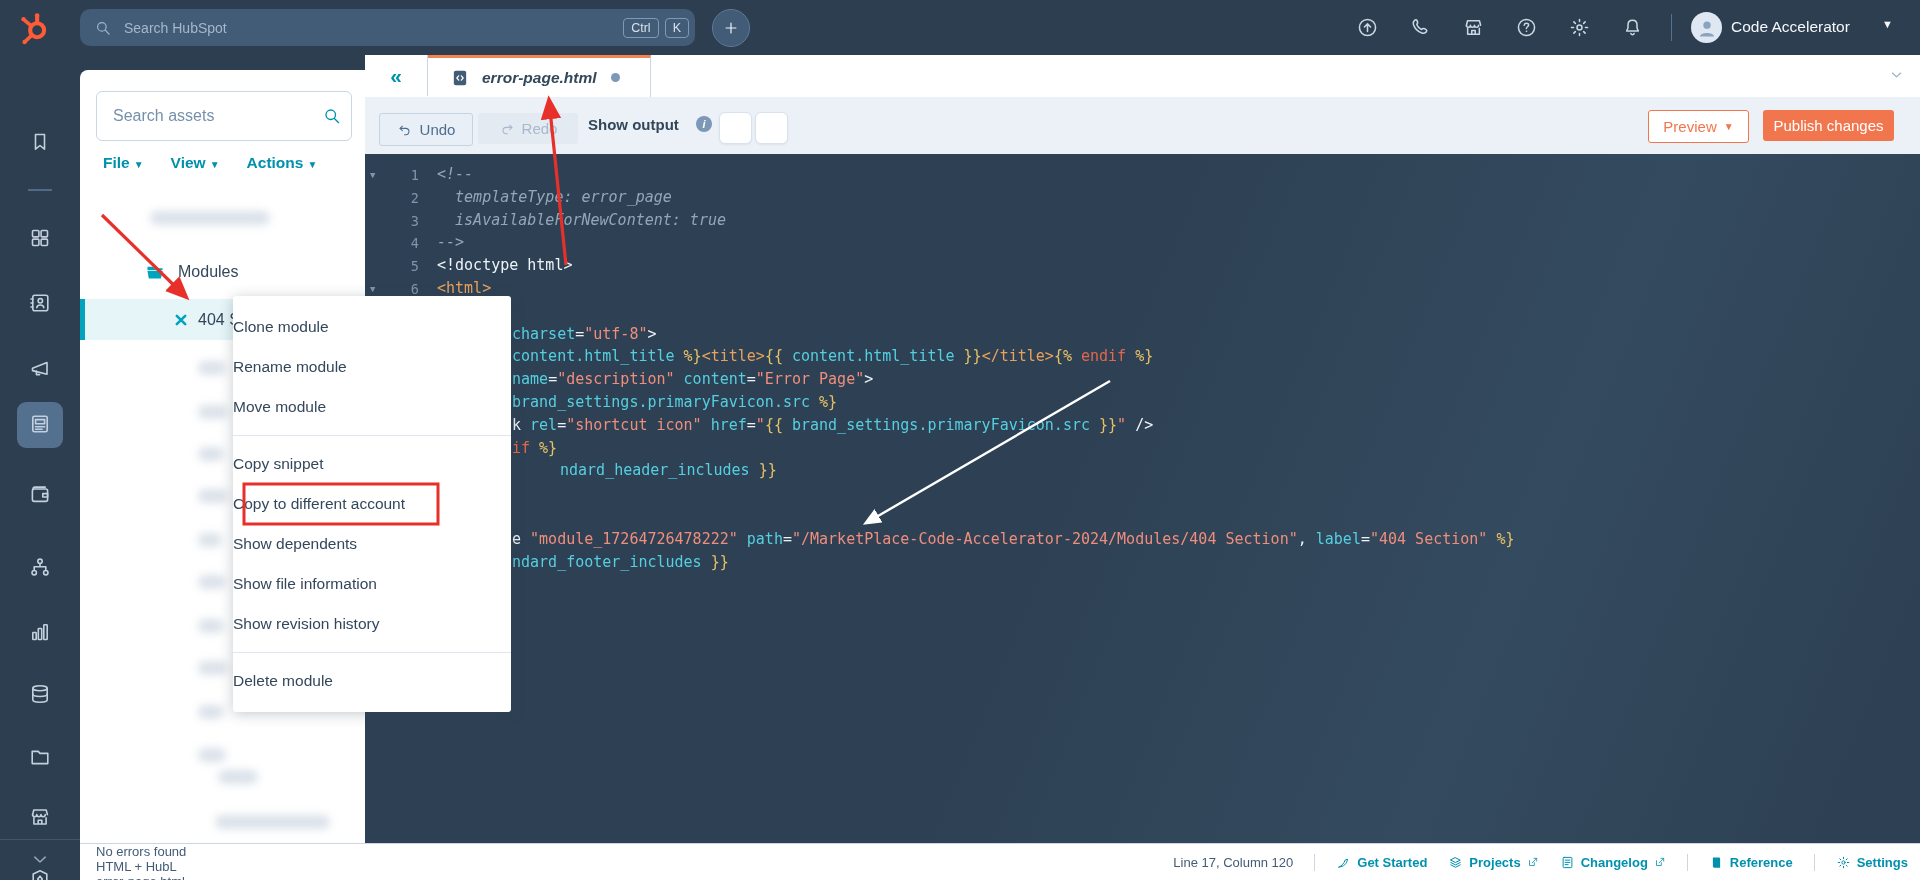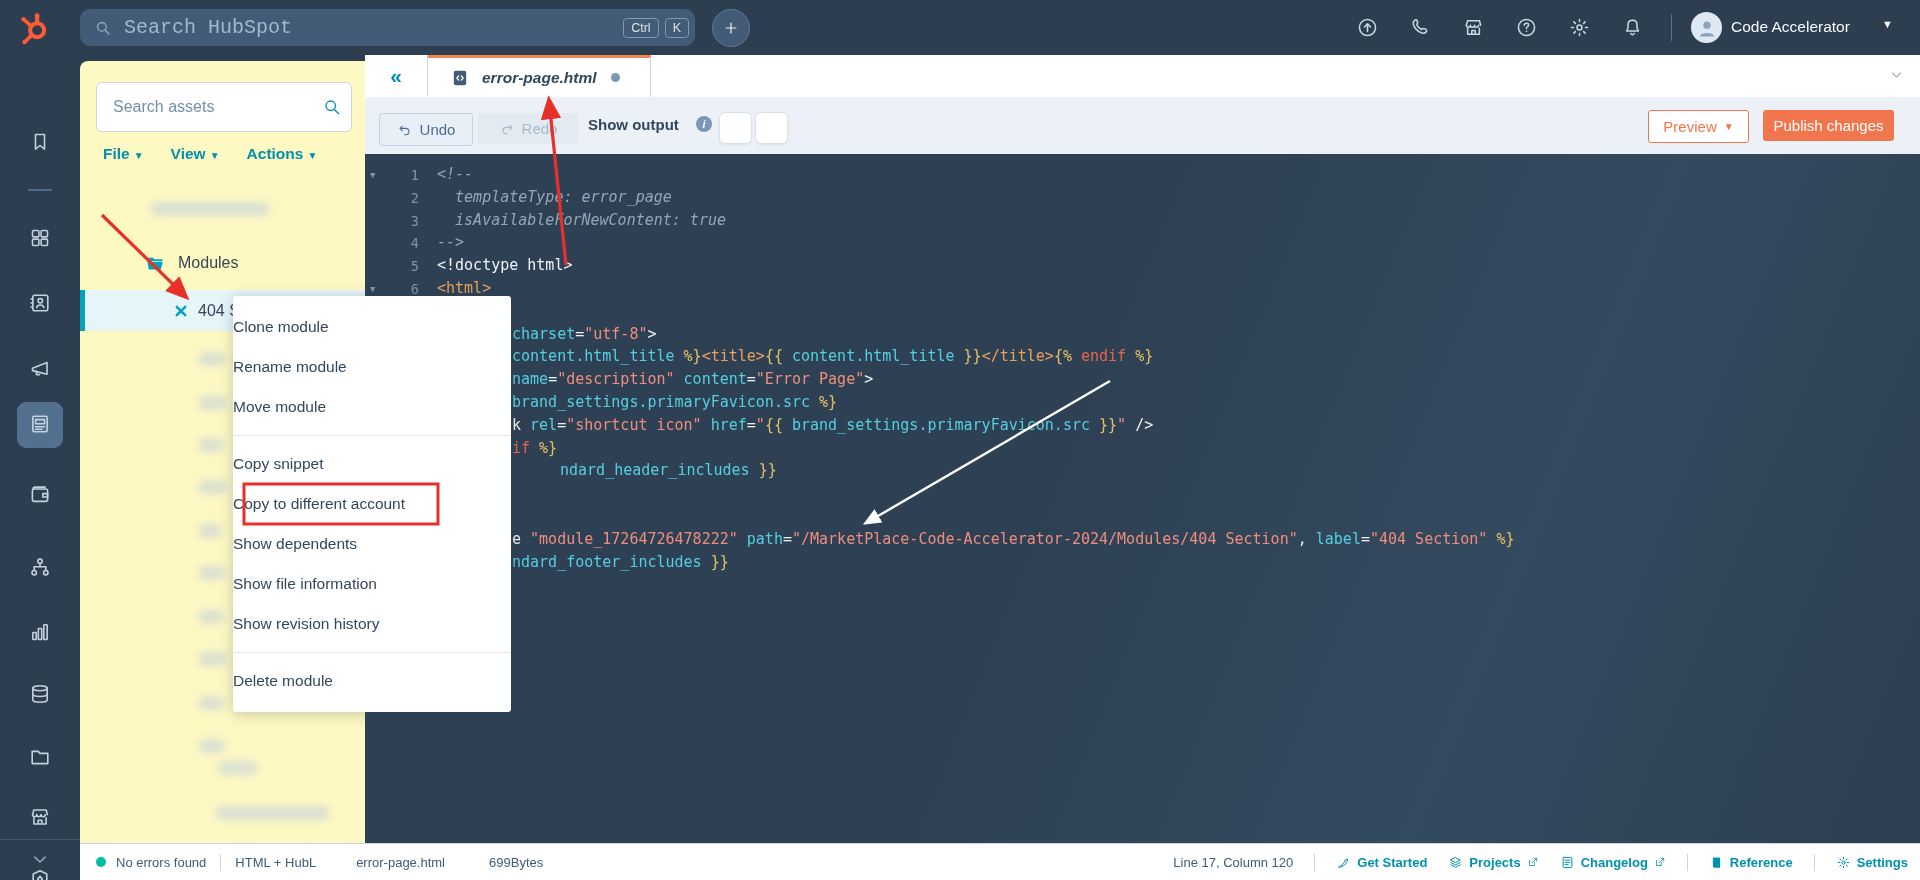--- a/index.html
+++ b/index.html
@@ -4,39 +4,39 @@
 <style>
   html,body{margin:0;padding:0;background:#1b2733;}
   #app{position:relative;width:1920px;height:880px;background:#2d3e50;font-family:"Liberation Sans",sans-serif;overflow:hidden;}
   .abs{position:absolute;}
   .icn{display:block;}
   
   #topbar{left:0;top:0;width:1920px;height:55px;background:#2d3e50;}
   #hs-logo{left:14px;top:9px;color:#ff5c35;}
   #topsearch{left:80px;top:9px;width:615px;height:37px;background:#425b76;border-radius:10px;display:flex;align-items:center;}
   #topsearch .mag{color:#9fb5cc;margin:0 10px 0 14px;}
-  #topsearch input{flex:1;background:transparent;border:none;outline:none;color:#fdba74;font-size:20px;font-family:Liberation Mono, monospace;}
+  #topsearch input{flex:1;background:transparent;border:none;outline:none;color:#fdba74;font-size:14px;font-family:Liberation Sans, sans-serif;}
   #topsearch input::placeholder{color:#a3b8cf;}
   .kbd{border:1px solid #7e99b6;border-radius:4px;color:#d7e2ec;font-size:12.5px;padding:2px 7px;margin-right:6px;}
   #plus-btn{left:712px;top:9px;width:36px;height:36px;border-radius:50%;background:#425b76;border:1.5px solid #5d7countries;border:1.5px solid #5d7a99;color:#eef3f8;display:flex;align-items:center;justify-content:center;}
   #topbar-icons{left:1356px;top:16px;display:flex;gap:30px;color:#cbd7e3;}
   .tb-icn{cursor:pointer;}
   #tb-divider{left:1671px;top:14px;width:1px;height:27px;background:#56718d;}
   #avatar{left:1691px;top:12px;width:31px;height:31px;border-radius:50%;background:#dfe8f2;color:#8ba4bd;display:flex;align-items:center;justify-content:center;overflow:hidden;}
   #account-name{left:1731px;top:18px;color:#f5f8fa;font-size:15.5px;}
   #account-caret{left:1882px;top:18px;color:#f5f8fa;font-size:11px;}
   
   #sidenav{left:0;top:55px;width:80px;height:825px;background:#2d3e50;}
   .side-item{position:absolute;left:28px;color:#c3d0de;cursor:pointer;}
   .side-active-bg{position:absolute;left:17px;width:46px;height:46px;border-radius:9px;background:#53708f;}
   .side-div{position:absolute;left:28px;width:24px;height:2px;background:#4f6b88;}
   #side-bottom-div{left:0;top:784px;width:80px;height:1px;background:#3c566f;position:absolute;}
   #side-collapse{left:28px;top:792px;color:#8fa5bb;position:absolute;cursor:pointer;}
   
-  #finder{left:80px;top:61px;width:285px;height:788px;background:#fef9c3;border-top-left-radius:8px;border-right:1px solid #cbd6e2;}
+  #finder{left:80px;top:70px;width:285px;height:788px;background:#ffffff;border-top-left-radius:8px;border-right:1px solid #cbd6e2;}
   #asset-search{position:absolute;left:16px;top:21px;width:254px;height:48px;border:1px solid #cbd6e2;border-radius:6px;background:#fff;display:flex;align-items:center;}
   #asset-search input{flex:1;border:none;outline:none;margin-left:14px;font-size:16px;color:#33475b;font-family:"Liberation Sans",sans-serif;}
   #asset-search input::placeholder{color:#7590ab;}
   #asset-search .mag{color:#0091ae;margin-right:14px;}
   #finder-menus{position:absolute;left:23px;top:84px;display:flex;gap:27px;}
   .fmenu{color:#0091ae;font-weight:bold;font-size:15.5px;cursor:pointer;}
   .fmenu .caret{font-size:10px;margin-left:4px;}
   .blurb{position:absolute;height:14px;border-radius:7px;background:#c2cedb;filter:blur(4px);opacity:.6;}
   #modules-row{position:absolute;left:0;top:185px;width:285px;height:34px;display:flex;align-items:center;cursor:pointer;}
   #modules-row .ficn{margin-left:64px;color:#00a4bd;}
@@ -77,21 +77,21 @@
   .tl{color:#55cfe0;}
   .st{color:#ef8e7d;}
   .yl{color:#e7c264;}
   .rd{color:#e2674d;}
   
   #ctx-menu{left:233px;top:296px;width:278px;background:#fff;border-radius:3px;box-shadow:0 2px 14px rgba(45,62,80,.28);padding:11px 0;z-index:30;}
   .cm-item{height:40px;line-height:40px;font-size:15.5px;color:#33475b;cursor:pointer;}
   .cm-div{border-top:1px solid #e0e6ee;margin:8px 0;}
   
   #statusbar{left:80px;top:843px;width:1840px;height:37px;background:#fff;border-top:1px solid #cbd6e2;}
-  #sb-left{position:absolute;left:16px;top:0;height:36px;display:flex;align-items:center;}
+  #sb-left{position:absolute;left:16px;top:0;height:36px;display:flex;flex-direction:column;}
   #sb-right{position:absolute;right:12px;top:0;height:36px;display:flex;align-items:center;gap:21px;}
   .sb-text{font-size:13px;color:#425b76;}
   .sb-dot{width:10px;height:10px;border-radius:50%;background:#00bda5;margin-right:10px;}
   .sb-div{width:1px;height:17px;background:#cbd6e2;}
   .sb-link{display:flex;align-items:center;gap:6px;color:#0091ae;font-size:13px;font-weight:bold;cursor:pointer;}
   
   #annotations{left:0;top:0;z-index:60;pointer-events:none;}
 </style>
 </head>
 <body>

